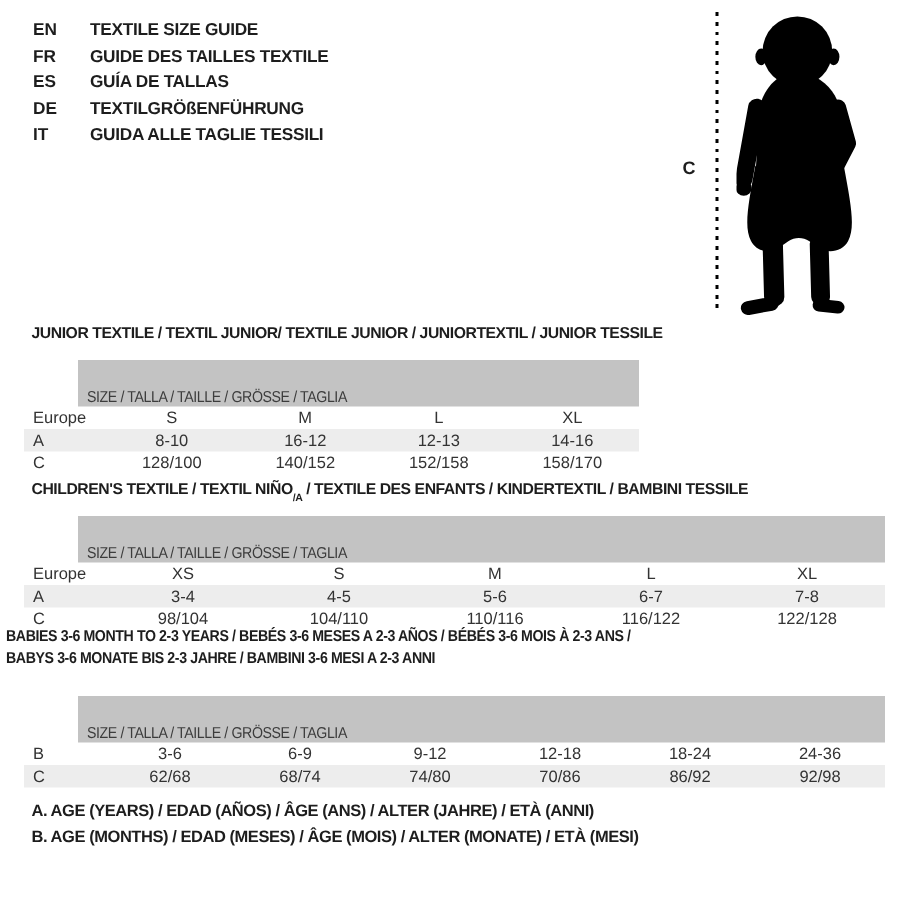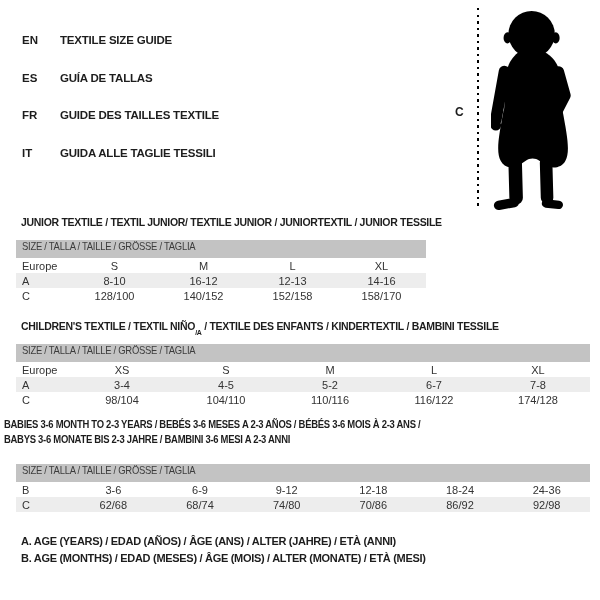--- a/index.html
+++ b/index.html
@@ -8,64 +8,67 @@
     background:#ffffff;
     font-family:"Liberation Sans","DejaVu Sans",sans-serif;
     color:#1d1d1d;
     -webkit-font-smoothing:antialiased;
   }
   .abs{position:absolute;}
   .cond{transform:scaleX(0.90);transform-origin:0 0;letter-spacing:-0.3px;white-space:nowrap;}
 
   
   .lang-block{left:22px;top:12px;font-weight:bold;font-size:11.5px;}
-  .lang-row{height:17.5px;line-height:17.5px;white-space:nowrap;margin-top:20px;}
+  .lang-row{height:17.5px;line-height:17.5px;white-space:nowrap;}
   .lang-code{display:inline-block;width:38px;}
   .lang-title{letter-spacing:-0.2px;}
 
   
   .dotline{
     left:477px;top:8px;width:2px;height:201px;
     background:repeating-linear-gradient(180deg,#000 0 2.5px,transparent 2.5px 6.5px);
   }
   .height-label{left:455px;top:105px;font-weight:bold;font-size:12px;}
   .baby-svg{left:491px;top:10px;}
 
   
   .sec-title{font-weight:bold;font-size:10.5px;line-height:15px;}
   .sub{font-size:7px;vertical-align:sub;position:relative;top:2px;}
 
   
   .tbl{font-size:11px;color:#333;}
   .tbl-head{
-    height:18px;display:flex;align-items:flex-start;
+    height:31px;display:flex;align-items:flex-end;
     background:#c3c3c3;color:#3c3c3c;
-    padding-left:6px;font-size:10.5px;
+    padding-left:6px;font-size:10.5px;margin-left:36px;
   }
   .tbl-row{display:flex;height:15px;align-items:center;}
   .tbl-row.striped{background:#ededed;}
   .rlabel{width:54px;padding-left:6px;box-sizing:border-box;flex:none;}
   .cell{flex:1;text-align:center;}
 
   
   .footnotes{left:21px;top:533px;font-weight:bold;font-size:11px;}
   .foot-line{height:16.5px;line-height:16.5px;}
 </style>
 </head>
 <body>
 
 <div class="abs lang-block">
   <div class="lang-row">
     <span class="lang-code">EN</span><span class="lang-title">TEXTILE SIZE GUIDE</span>
   </div>
   <div class="lang-row">
+    <span class="lang-code">FR</span><span class="lang-title">GUIDE DES TAILLES TEXTILE</span>
+  </div>
+  <div class="lang-row">
     <span class="lang-code">ES</span><span class="lang-title">GUÍA DE TALLAS</span>
   </div>
   <div class="lang-row">
-    <span class="lang-code">FR</span><span class="lang-title">GUIDE DES TAILLES TEXTILE</span>
+    <span class="lang-code">DE</span><span class="lang-title">TEXTILGRÖßENFÜHRUNG</span>
   </div>
   <div class="lang-row">
     <span class="lang-code">IT</span><span class="lang-title">GUIDA ALLE TAGLIE TESSILI</span>
   </div>
 </div>
 
 <div class="abs dotline"></div>
 <div class="abs height-label">C</div>
 <svg class="abs baby-svg" width="87" height="200" viewBox="0 0 90 215" preserveAspectRatio="none">
   <g fill="#000000" stroke="none">
@@ -126,31 +129,31 @@
     <span class="cell">XS</span>
     <span class="cell">S</span>
     <span class="cell">M</span>
     <span class="cell">L</span>
     <span class="cell">XL</span>
   </div>
   <div class="tbl-row striped">
     <span class="rlabel">A</span>
     <span class="cell">3-4</span>
     <span class="cell">4-5</span>
-    <span class="cell">5-2</span>
+    <span class="cell">5-6</span>
     <span class="cell">6-7</span>
     <span class="cell">7-8</span>
   </div>
   <div class="tbl-row">
     <span class="rlabel">C</span>
     <span class="cell">98/104</span>
     <span class="cell">104/110</span>
     <span class="cell">110/116</span>
     <span class="cell">116/122</span>
-    <span class="cell">174/128</span>
+    <span class="cell">122/128</span>
   </div>
 </div>
 
 <div class="abs sec-title" style="left:4px;top:417px;">
   <div class="cond">BABIES 3-6 MONTH TO 2-3 YEARS / BEBÉS 3-6 MESES A 2-3 AÑOS / BÉBÉS 3-6 MOIS À 2-3 ANS /</div>
   <div class="cond">BABYS 3-6 MONATE BIS 2-3 JAHRE / BAMBINI 3-6 MESI A 2-3 ANNI</div>
 </div>
 <div class="abs tbl" style="left:16px;top:464px;width:574px;">
   <div class="tbl-head">
     <span class="cond">SIZE / TALLA / TAILLE / GRÖSSE / TAGLIA</span>

